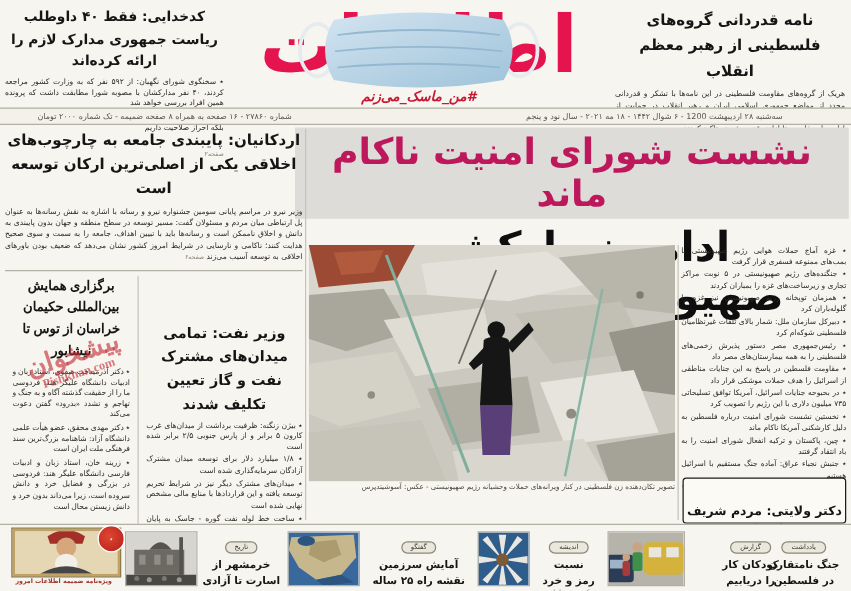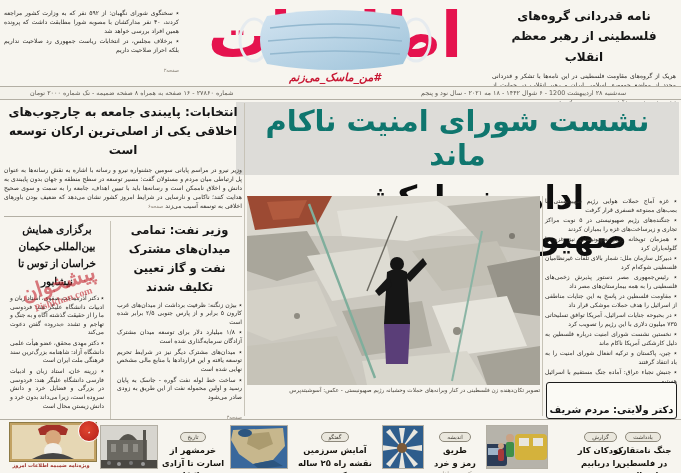--- a/index.html
+++ b/index.html
@@ -31,32 +31,32 @@
 
   .dateline {
     position:absolute; left:0; top:86px; width:681px; height:14px;
     border-top:1px solid #b3afa4; border-bottom:1px solid #b3afa4;
     display:flex; align-items:center; justify-content:space-between;
     padding:0 55px 0 30px; font-size:6.4px; color:#5a564e; background:#f3f1ea;
   }
 
   
   .lead { position:absolute; left:236px; top:102px; width:443px; text-align:center; }
-  .lead .l1 { display:block; font-size:29px; font-weight:bold; color:#0f766e;
+  .lead .l1 { display:block; font-size:29px; font-weight:bold; color:#be185d;
     background:#dddcd8; padding:2px 0 3px; }
   .lead .l2 { display:block; font-size:33px; font-weight:bold; color:#0e0e0e; margin-top:3px; }
 
   
   .left-main { position:absolute; left:4px; top:103px; width:238px; }
   .left-main h3 { font-size:12px; line-height:1.6; font-weight:bold; text-align:center; }
   .left-main .body { margin-top:4px; font-size:6.1px; line-height:1.5; color:#2c2a26; }
   .left-main .sep { border:none; border-top:1px solid #b3afa4; margin:5px 0 4px; }
   .subcols { display:flex; }
   .oil-col { width:132px; padding-left:6px; border-left:1px solid #c7c3b7; }
-  .oil-col h4 { font-size:11.5px; line-height:1.65; font-weight:bold; text-align:center; }
+  .oil-col h4 { font-size:11.5px; line-height:1.65; font-weight:bold; text-align:center;margin-top:36px; }
   .hakim-col { width:100px; padding-right:6px; position:relative;font-family:Liberation Serif, serif; }
   .hakim-col h4 { font-size:10.5px; line-height:1.65; font-weight:bold; text-align:center; }
   .mini-bullets { margin-top:4px; font-size:6.1px; line-height:1.42; color:#2c2a26; }
   .mini-bullets li, .hdr-left .bullets li, .gaza-list li { list-style:none; text-align:justify; margin-bottom:2px; }
   .mini-bullets li::before, .hdr-left .bullets li::before, .gaza-list li::before { content:"٭ "; }
   .watermark { position:absolute; top:52px; left:-8px; width:116px; text-align:center;
     transform:rotate(-18deg); color:rgba(196,42,52,0.62); pointer-events:none; }
   .watermark .wm-fa { font-size:21px; font-weight:bold; line-height:1; }
   .watermark .wm-en { font-size:10px; font-weight:bold; }
 
@@ -94,20 +94,21 @@
     background:radial-gradient(circle at 40% 40%, #e0452f, #b21f1c); border:1.5px solid #fff;
     color:#fff; font-size:5px; line-height:22px; font-weight:bold; }
   .t-red { color:#a0342c; }
 </style>
 </head>
 <body>
 
 <div id="page">
 
   <div class="hdr-left">
+    <h2>کدخدایی: فقط ۴۰ داوطلب ریاست جمهوری مدارک لازم را ارائه کرده‌اند</h2>
     <ul class="bullets">
       <li>سخنگوی شورای نگهبان: از ۵۹۲ نفر که به وزارت کشور مراجعه کردند، ۴۰ نفر مدارکشان با مصوبه شورا مطابقت داشت که پرونده همین افراد بررسی خواهد شد</li>
       <li>برخلاف مجلس، در انتخابات ریاست جمهوری رد صلاحیت نداریم بلکه احراز صلاحیت داریم</li>
     </ul>
     <span class="ref">صفحه۲</span>
   </div>
 
   <div class="masthead">
     <div class="mtitle">اطلاعات</div>
     <svg class="mask-svg" width="196" height="74" viewBox="0 0 196 74">
@@ -138,21 +139,21 @@
     <span>سه‌شنبه ۲۸ اردیبهشت 1200 - ۶ شوال ۱۴۴۲ - ۱۸ مه ۲۰۲۱ - سال نود و پنجم</span>
     <span>شماره ۲۷۸۶۰ - ۱۶ صفحه به همراه ۸ صفحه ضمیمه - تک شماره ۲۰۰۰ تومان</span>
   </div>
 
   <div class="lead">
     <span class="l1">نشست شورای امنیت ناکام ماند</span>
     <span class="l2">ادامه نسل‌کشی صهیونیست‌ها در غزه</span>
   </div>
 
   <div class="left-main">
-    <h3>انتخابات: پایبندی جامعه به چارچوب‌های اخلاقی یکی از اصلی‌ترین ارکان توسعه است</h3>
+    <h3>اردکانیان: پایبندی جامعه به چارچوب‌های اخلاقی یکی از اصلی‌ترین ارکان توسعه است</h3>
     <div class="body jtext">
       <span>وزیر نیرو در مراسم پایانی سومین جشنواره نیرو و رسانه با اشاره به نقش رسانه‌ها به عنوان پل ارتباطی میان مردم و مسئولان گفت: مسیر توسعه در سطح منطقه و جهان بدون پایبندی به دانش و اخلاق ناممکن است و رسانه‌ها باید با تبیین اهداف، جامعه را به سمت و سوی صحیح هدایت کنند؛ ناکامی و نارسایی در شرایط امروز کشور نشان می‌دهد که ضعیف بودن باورهای اخلاقی به توسعه آسیب می‌زند</span>
       <span class="ref">صفحه۶</span>
     </div>
     <hr class="sep">
     <div class="subcols">
       <div class="oil-col">
         <h4>وزیر نفت: تمامی میدان‌های مشترک نفت و گاز تعیین تکلیف شدند</h4>
         <ul class="mini-bullets">
           <li>بیژن زنگنه: ظرفیت برداشت از میدان‌های غرب کارون ۵ برابر و از پارس جنوبی ۲/۵ برابر شده است</li>
@@ -263,21 +264,21 @@
         <rect x="3" y="22" width="14" height="7" fill="#9fb3c8"></rect>
         <circle cx="25" cy="12" r="4" fill="#caa284"></circle>
         <rect x="21" y="16" width="8" height="15" rx="2" fill="#3f8f4a"></rect>
         <circle cx="16" cy="20" r="3" fill="#caa284"></circle>
         <rect x="13" y="23" width="6" height="12" rx="2" fill="#a83a3a"></rect>
       </svg>
     </div>
 
     <div class="strip-item" style="left:427px; width:56px;">
       <span class="tag">اندیشه</span>
-      <span class="t">طریق</span>
+      <span class="t">نسبت</span>
       <span class="t t-red">رمز و خرد</span>
       <span class="by">دکتر حسن بلخاری</span>
       
     </div>
 
     <div class="thumb" style="left:382px; width:42px; height:44px;">
       <svg width="42" height="44" viewBox="0 0 42 44">
         <rect width="42" height="44" fill="#2e5d8c"></rect>
         <g fill="#e9e7df">
           <polygon points="21,22 18,2 24,2"></polygon>

